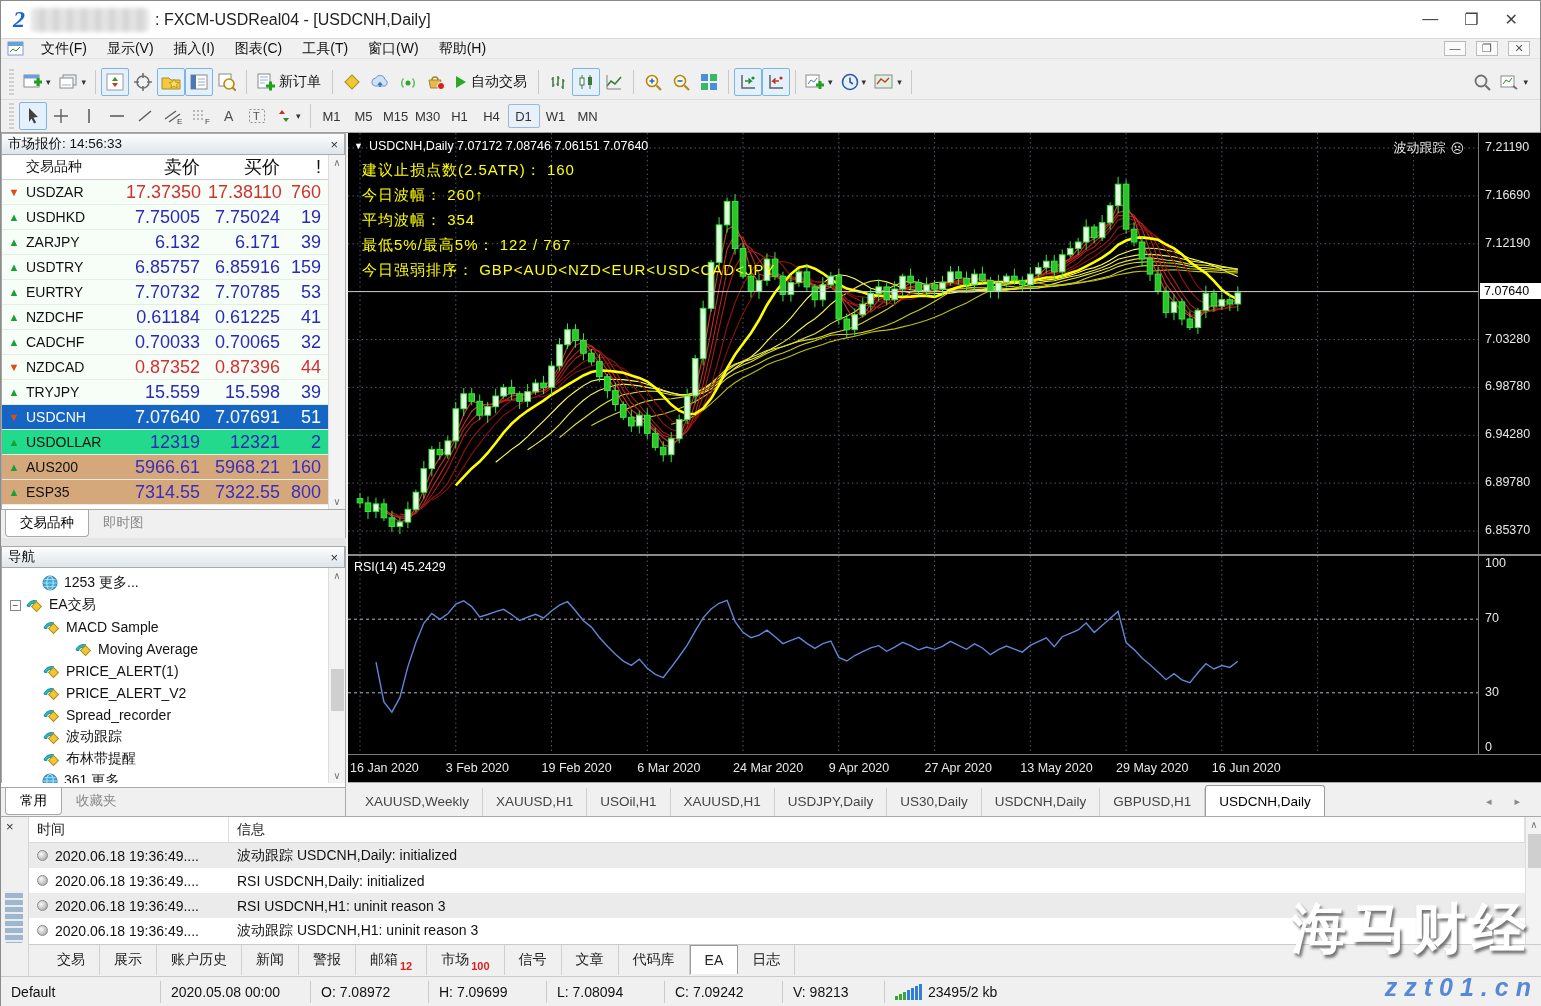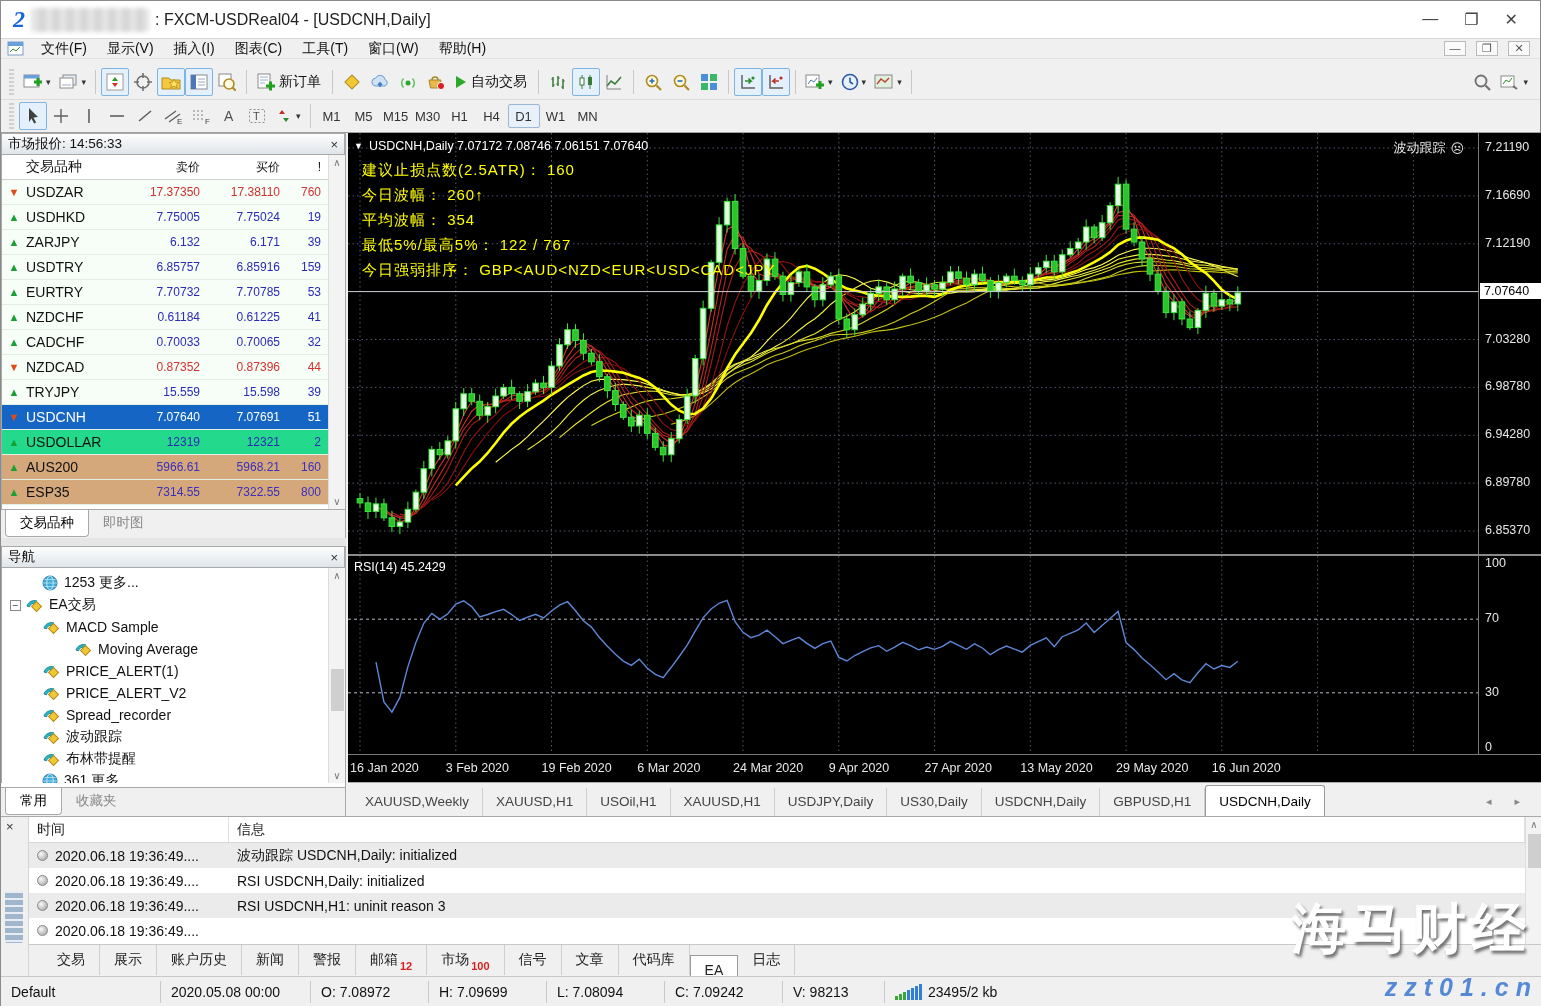--- a/index.html
+++ b/index.html
@@ -46,21 +46,21 @@
   
   .panel-header { height:22px; background:linear-gradient(#fdfdfd,#dfe5ea); border:1px solid #a9a9a9;
     display:flex; align-items:center; padding:0 6px; font-size:13.5px; }
   .panel-close { margin-left:auto; color:#333; font-size:13px; }
   #mw-panel { position:absolute; left:0; top:132px; width:345px; height:405px; background:#fff; border-right:1px solid #a9a9a9; }
   #mw-table { position:absolute; left:0; top:22px; right:0; bottom:29px; background:#fff; border-left:1px solid #a9a9a9; overflow:hidden; }
   .mw-row { display:grid; grid-template-columns:24px 100px 82px 80px 41px; height:25px; align-items:center;
     border-bottom:1px solid #e2efe2; background:#f7fdf7; }
   .mw-row.header { background:#fff; border-bottom:1px solid #cfcfcf; color:#111; }
   .mw-row .sym { font-size:14px; color:#111; }
-  .mw-row .num { text-align:right; padding-right:8px; font-size:12px; }
+  .mw-row .num { text-align:right; padding-right:8px; font-size:18px; }
   .mw-row .arr { text-align:center; font-size:11px; }
   .mw-row .arr.up { color:#18a035; } .mw-row .arr.down { color:#e04a18; }
   .tone-up .num { color:#2a2ab8; } .tone-down .num { color:#d23030; }
   .mw-row.sel { background:#1565c5; } .mw-row.sel .sym,.mw-row.sel .num { color:#fff; }
   .mw-row.green { background:#23d98b; }
   .mw-row.tan { background:#d4a87a; } .mw-row.tan .num { color:#3a2ebe; }
   #mw-scroll { position:absolute; right:0; top:22px; width:17px; bottom:29px; background:#f3f3f3; border-left:1px solid #ddd;
     display:flex; flex-direction:column; justify-content:space-between; align-items:center; font-size:10px; color:#777; padding:2px 0; }
   .panel-tabs { position:absolute; left:0; bottom:0; width:100%; height:29px; background:#f0f0f0; border-top:1px solid #a9a9a9;
     display:flex; align-items:flex-start; padding-left:4px; }
@@ -113,21 +113,21 @@
   .term-row.header .cell { border-right:1px solid #e0e0e0; height:100%; display:flex; align-items:center; }
   .term-row:nth-child(even):not(.header) { background:#ebebeb; }
   .term-row .cell { padding-left:8px; display:flex; align-items:center; gap:7px; }
   .log-dot { width:11px; height:11px; border-radius:50%; background:radial-gradient(circle at 35% 35%,#fafafa,#9a9a9a); border:1px solid #8a8a8a; flex:none; }
   #term-scroll { position:absolute; right:0; top:0; width:17px; height:128px; background:#f3f3f3; border-left:1px solid #ddd;
     display:flex; flex-direction:column; align-items:center; font-size:10px; color:#777; padding-top:2px; }
   #term-scroll .thumb { width:13px; height:34px; background:#cfcfcf; margin-top:4px; }
   #term-tabs { position:absolute; left:28px; bottom:0; right:0; height:32px; background:#f0f0f0; border-top:1px solid #c9c9c9;
     display:flex; align-items:flex-start; padding-left:14px; }
   .ttab { padding:6px 14px; font-size:14px; color:#222; border-right:1px solid #cfcfcf; display:flex; align-items:flex-end; gap:2px; }
-  .ttab.active { background:#fff; border:1px solid #9a9a9a; border-bottom:none; margin-top:10px; }
+  .ttab.active { background:#fff; border:1px solid #9a9a9a; border-bottom:none; margin-top:0; }
   .ttab .badge { color:#d81f1f; font-size:11px; font-weight:bold; position:relative; top:3px; }
 
   
   #statusbar { position:absolute; left:0; top:975px; width:1541px; height:31px; background:#f0f0f0; border-top:1px solid #c9c9c9;
     display:flex; align-items:center; }
   .sseg { padding:0 10px; border-right:1px solid #c9c9c9; height:22px; display:flex; align-items:center; white-space:nowrap; }
   #ss-help { flex:1; border-right:1px solid #c9c9c9; padding-left:8px; }
   #net-icon { display:flex; align-items:flex-end; gap:1px; height:16px; margin-right:6px; }
   #net-icon i { width:3px; background:#2f7fd6; display:block; }
   #net-icon i.g { background:#37a837; }
@@ -1101,20 +1101,21 @@
             <span class="log-dot"></span>
             <span>2020.06.18 19:36:49....</span>
           </span>
           <span class="cell">RSI USDCNH,H1: uninit reason 3</span>
         </div>
         <div class="term-row">
           <span class="cell">
             <span class="log-dot"></span>
             <span>2020.06.18 19:36:49....</span>
           </span>
+          <span class="cell">波动跟踪 USDCNH,H1: uninit reason 3</span>
         </div>
       </div>
     <div id="term-scroll">
       <span>∧</span>
       <span class="thumb"></span>
     </div>
     <div id="term-tabs">
         <span class="ttab">
           <span>交易</span>
         </span>

